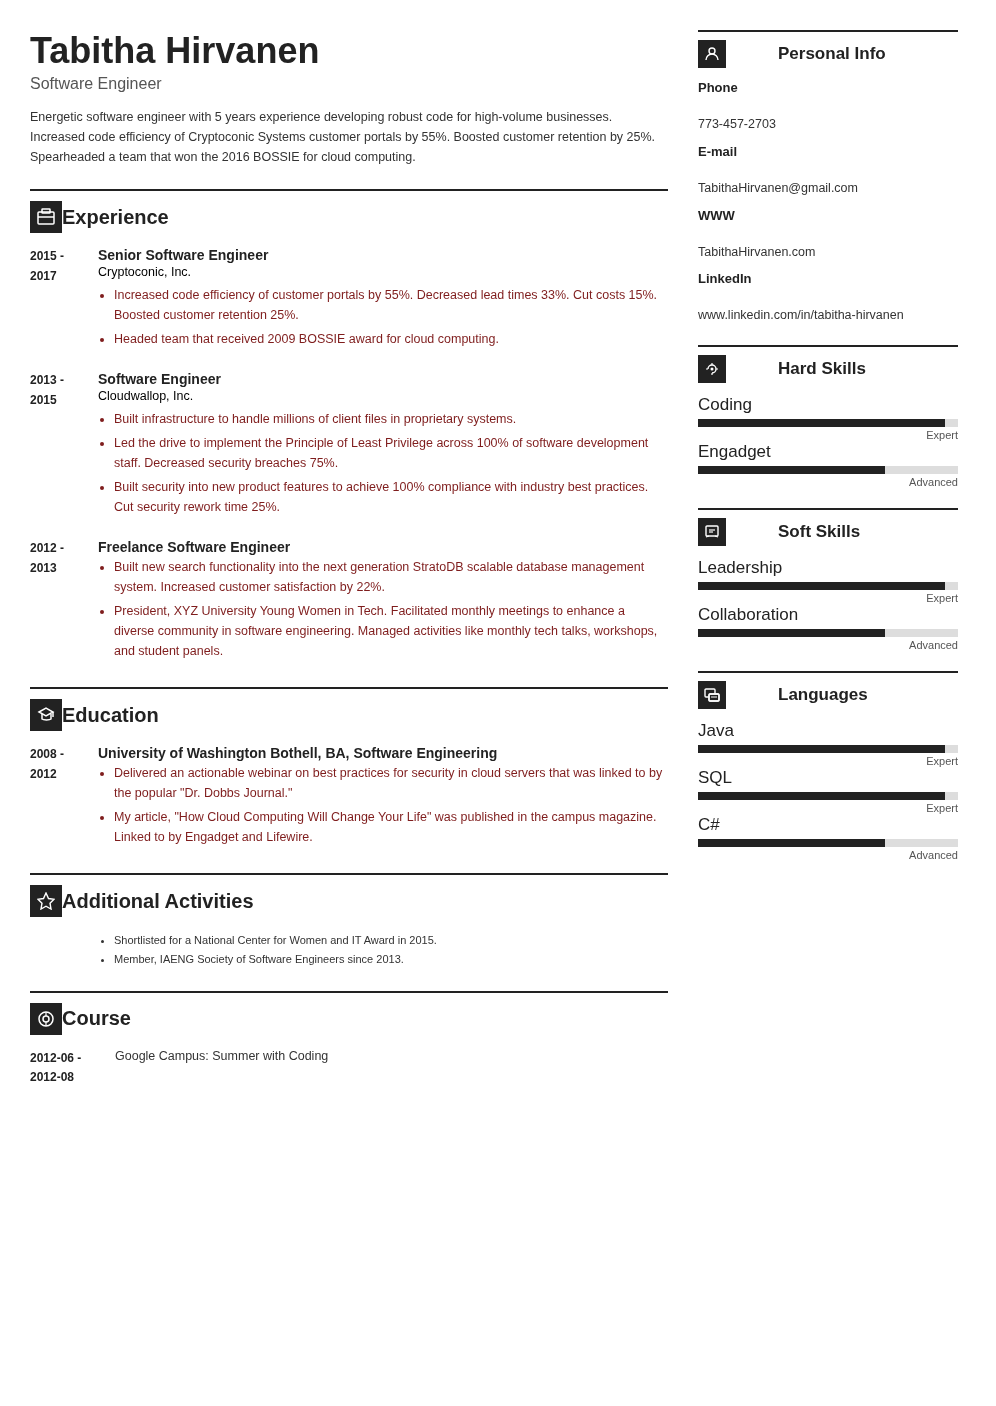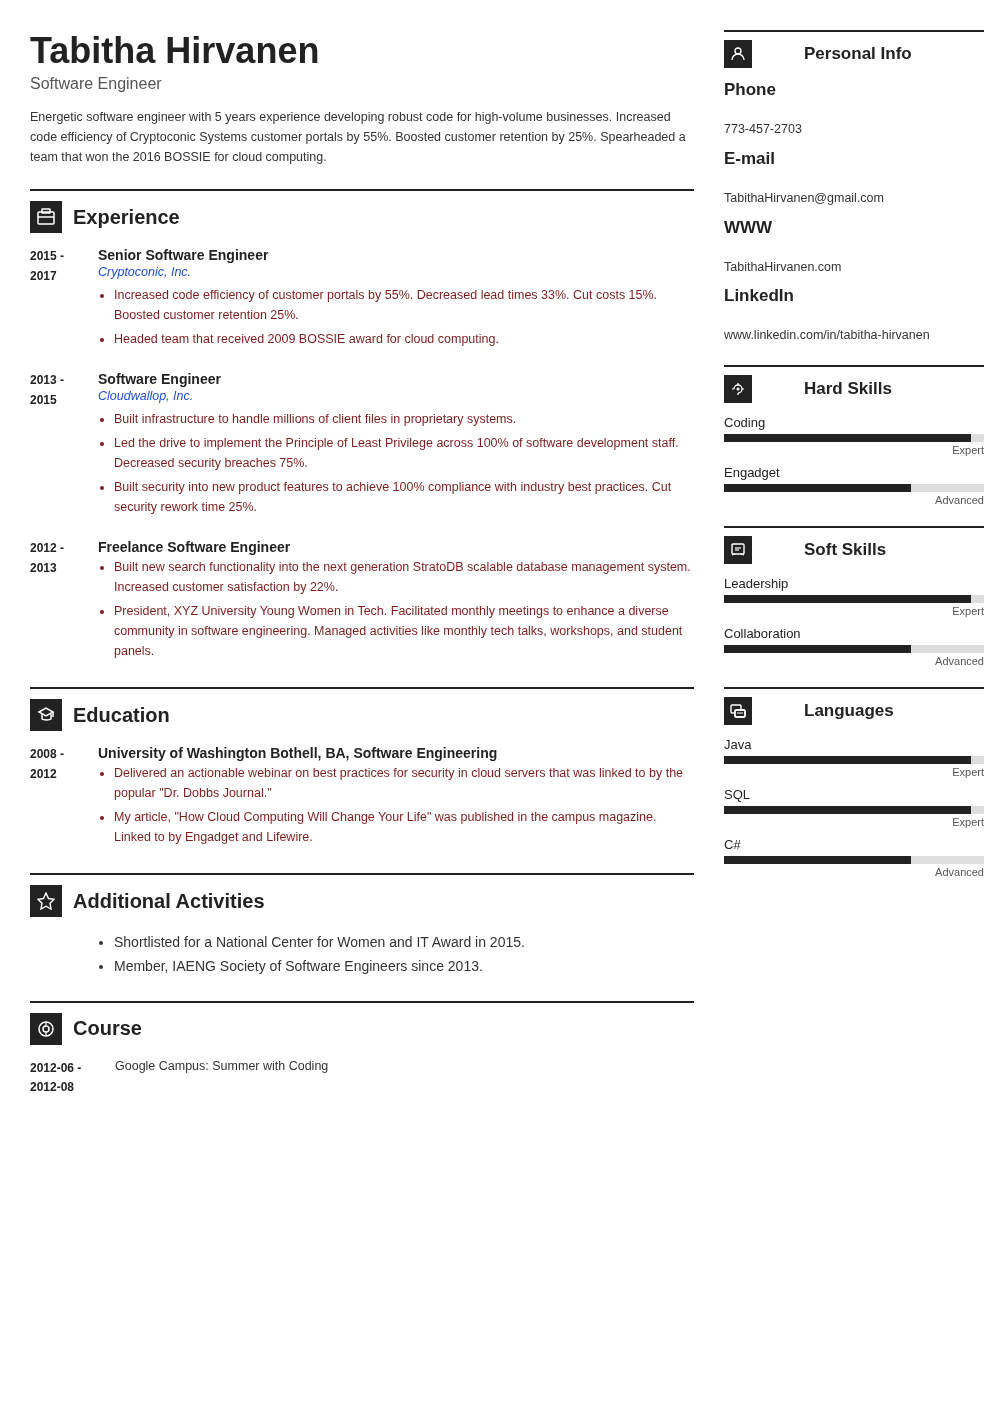--- a/index.html
+++ b/index.html
@@ -8,21 +8,21 @@
       font-size: 13px;
       background: #fff;
       color: #222;
       width: 996px;
       min-height: 1406px;
     }
     .resume-wrapper {
       display: flex;
       width: 100%;
       min-height: 1406px;
-      padding: 30px 12px 30px 30px;
+      padding: 30px 38px 30px 30px;
       gap: 30px;
       justify-content: flex-end;
     }
     .left-col {
       flex: 1;
       min-width: 0;
     }
     .right-col {
       width: 260px;
       flex-shrink: 0;
@@ -40,21 +40,21 @@
     }
     .header-summary {
       font-size: 12.5px;
       color: #333;
       line-height: 1.6;
       margin-bottom: 22px;
     }
     .section-header {
       display: flex;
       align-items: center;
-      gap: 11px;
+      gap: 0;
       border-top: 2px solid #222;
       padding-top: 10px;
       margin-bottom: 14px;
     }
     .section-icon {
       width: 32px;
       height: 32px;
       background: #222;
       display: flex;
       align-items: center;
@@ -84,24 +84,23 @@
     }
     .exp-content {
       flex: 1;
     }
     .exp-role {
       font-weight: bold;
       font-size: 14px;
       margin-bottom: 2px;
     }
     .exp-company {
-      font-style: italic;
       font-size: 12.5px;
       margin-bottom: 6px;
-      color: #1d4ed8;
+      color: #000000;
     }
     .exp-bullets {
       list-style: disc;
       padding-left: 16px;
       font-size: 12.5px;
       line-height: 1.6;
       color: #7f1d1d;
     }
     .exp-bullets li {
       margin-bottom: 4px;
@@ -130,54 +129,54 @@
       font-size: 14px;
       flex-shrink: 0;
     }
     .right-section-title {
       font-size: 17px;
       font-weight: bold;
       margin-left: 44px;
     }
     .info-label {
       font-weight: bold;
-      font-size: 17px;
+      font-size: 13px;
       margin-bottom: 2px;
     }
     .info-value {
       font-size: 12.5px;
       color: #333;
       margin-bottom: 10px;
       line-height: 1.5;
       margin-top: 20px;
     }
     .skill-name {
-      font-size: 13px;
+      font-size: 17px;
       margin-bottom: 4px;
-      margin-top: 9px;
+      margin-top: 1px;
     }
     .skill-bar-bg {
       width: 100%;
       height: 8px;
       background: #ddd;
       margin-bottom: 2px;
     }
     .skill-bar-fill {
       height: 8px;
       background: #222;
     }
     .skill-level {
       font-size: 11px;
       color: #555;
       text-align: right;
     }
     .activities-bullets {
       list-style: disc;
       padding-left: 16px;
-      font-size: 14px;
+      font-size: 11px;
       line-height: 1.7;
       color: #333;
     }
     .course-row {
       display: flex;
       gap: 33px;
       margin-bottom: 10px;
     }
     .course-dates {
       font-weight: bold;

